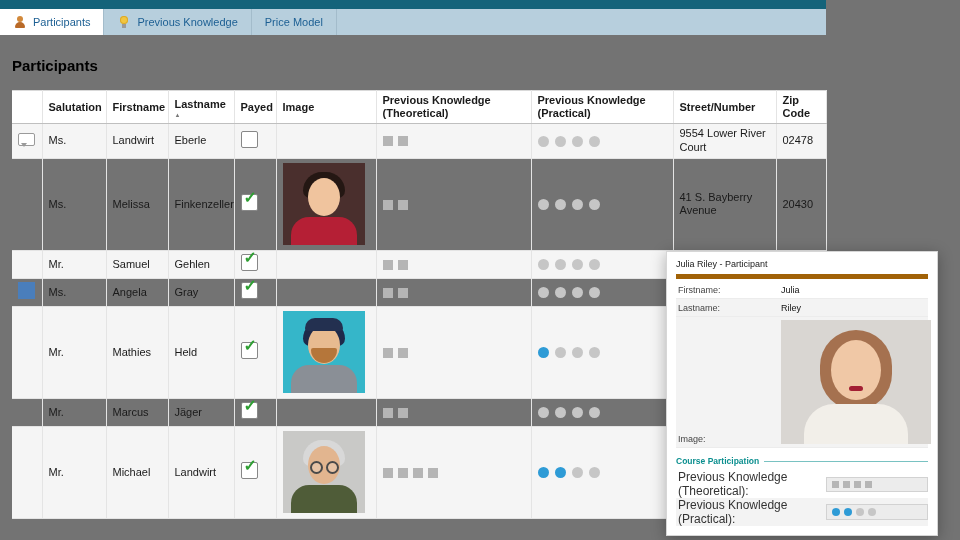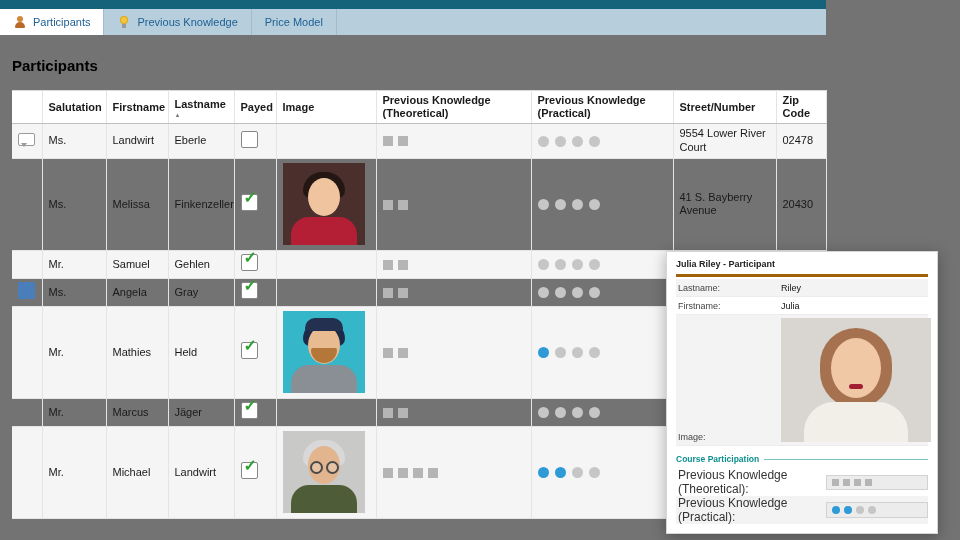--- a/index.html
+++ b/index.html
@@ -58,21 +58,21 @@
   .lens-l{left:27px;}.lens-r{left:43px;}
   .avatar.big{width:150px;height:124px;}
   .avatar.big .hair{width:72px;height:80px;top:10px;border-radius:36px;}
   .avatar.big .head{width:50px;height:60px;top:20px;}
   .avatar.big .torso{width:104px;height:50px;bottom:-10px;border-radius:30px 30px 0 0;}
   .avatar.big .lips{left:50%;top:66px;transform:translateX(-50%);width:14px;height:5px;border-radius:3px;}
 
   
   .popup{position:absolute;left:666px;top:251px;width:272px;min-height:283px;box-sizing:border-box;
          background:#fff;border:1px solid #d6d6d6;box-shadow:0 3px 14px rgba(0,0,0,.3);padding:7px 9px 9px;}
-  .popup-title{font-size:9px;font-weight:bold;color:#222;padding-bottom:5px;border-bottom:3px solid #a16207;margin-bottom:2px;}
+  .popup-title{font-size:9px;font-weight:normal;color:#222;padding-bottom:5px;border-bottom:5px solid #a16207;margin-bottom:2px;}
   .pfield{display:flex;align-items:center;min-height:17px;border-bottom:1px solid #ececec;font-size:9px;}
   .pfield.shade{background:#f3f3f3;}
   .plabel{width:103px;color:#444;padding-left:2px;flex:none;}
   .pvalue{flex:1;color:#111;}
   .pfield.imgrow{align-items:flex-end;padding:3px 0;}
   .pfield.imgrow .pvalue{display:flex;}
   .popup-section{display:flex;align-items:center;gap:5px;margin:8px 0 4px;font-size:8.5px;font-weight:bold;color:var(--section-teal,#0b8f8f);}
   .popup-section .rule{flex:1;height:1px;background:var(--section-teal,#0b8f8f);opacity:.55;}
   .cfield{display:flex;align-items:center;min-height:19px;font-size:12px;color:#333;}
   .cfield.shade{background:#f3f3f3;align-items:center;}
@@ -297,27 +297,27 @@
             <td></td>
             <td></td>
           </tr>
         </tbody>
     </table>
   </div>
 
   <div class="popup">
     <div class="popup-title">Julia Riley - Participant</div>
     <div>
+        <div class="pfield">
+          <span class="plabel">Firstname:</span>
+          <span class="pvalue">Julia</span>
+        </div>
         <div class="pfield shade">
           <span class="plabel">Lastname:</span>
           <span class="pvalue">Riley</span>
-        </div>
-        <div class="pfield">
-          <span class="plabel">Firstname:</span>
-          <span class="pvalue">Julia</span>
         </div>
         <div class="pfield shade imgrow">
           <span class="plabel">Image:</span>
           <span class="pvalue">
             <div class="avatar big" style="background: rgb(217, 214, 210);">
               <span class="hair" style="background: rgb(165, 113, 79);"></span>
               <span class="head" style="background: rgb(240, 200, 166);"></span>
               <span class="torso" style="background: rgb(242, 239, 233);"></span>
               <span class="lips" style="background: rgb(163, 31, 51);"></span>
             </div>

